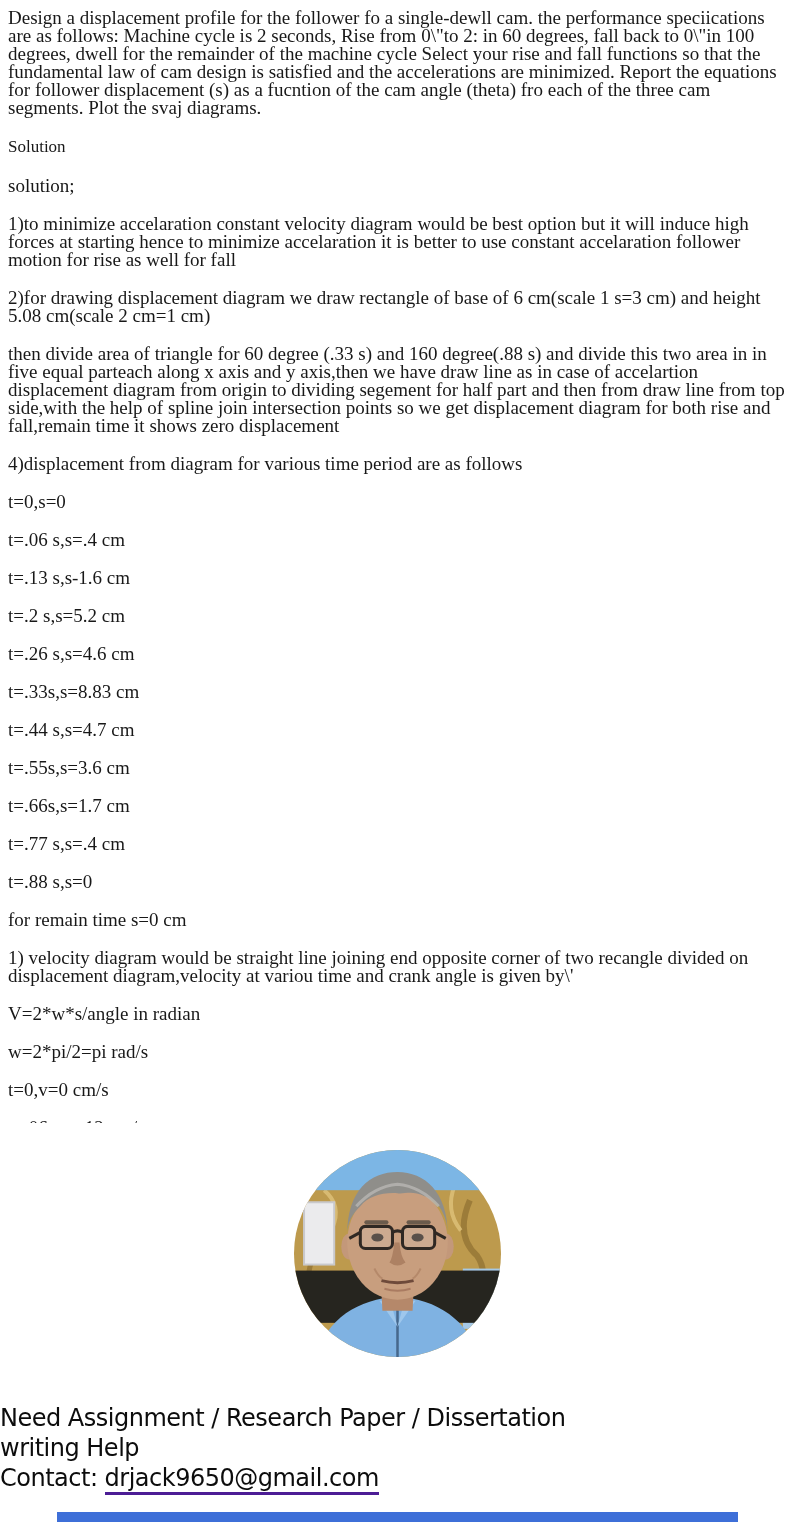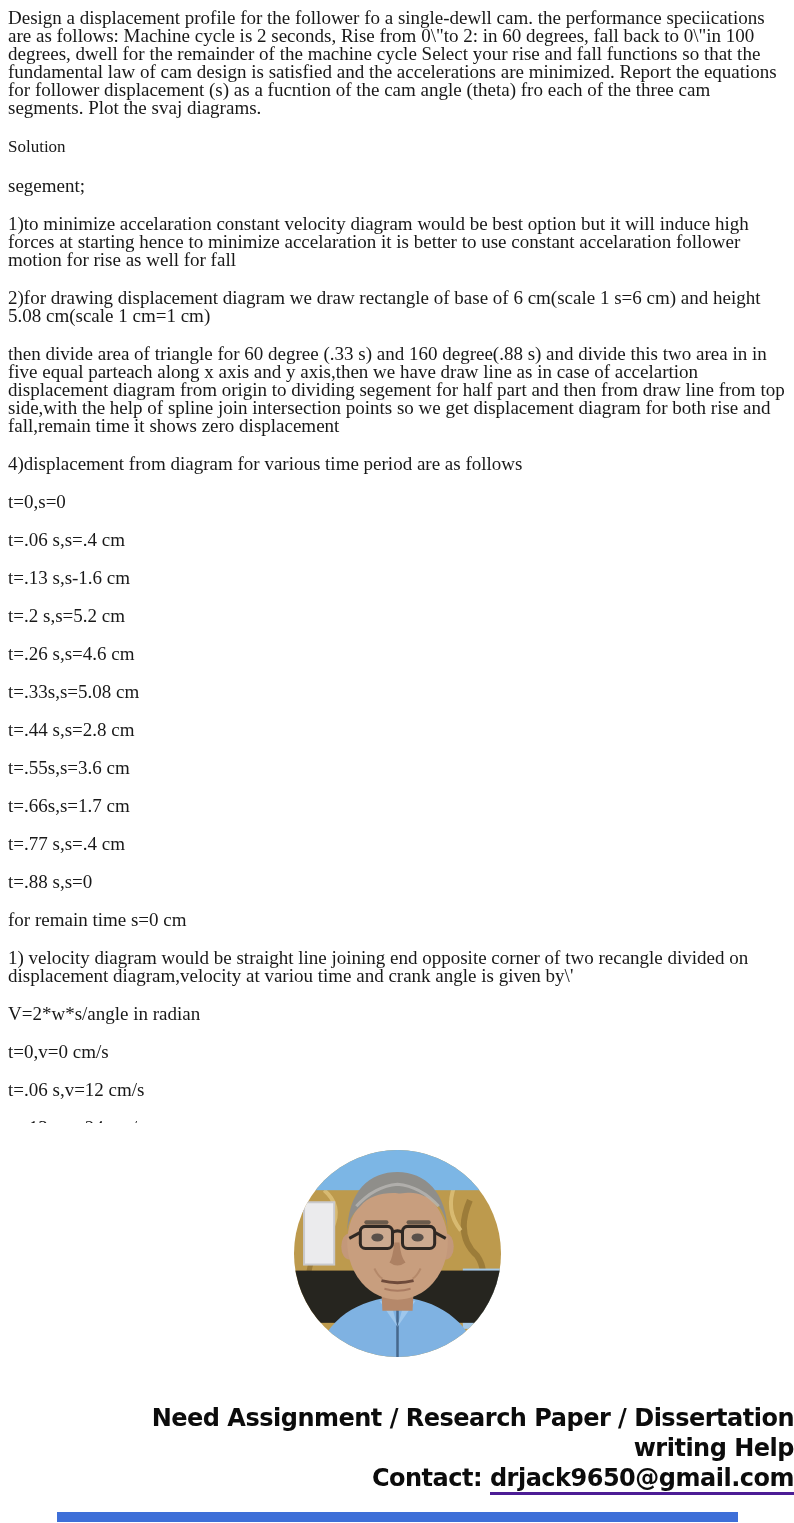--- a/index.html
+++ b/index.html
@@ -22,55 +22,56 @@
     font-size:17px;line-height:20px;margin:20px 0;
     font-weight:normal;font-family:"Liberation Serif", serif;
   }
   
   .avatar-wrap{
     margin-top:27px;height:207px;text-align:center;
   }
   .avatar-wrap svg{display:inline-block;}
   
   .footer{
-    margin-top:46px;text-align:right;
-    font-family:"DejaVu Sans", sans-serif;font-weight:bold;
+    margin-top:46px;text-align:left;
+    font-family:"DejaVu Sans", sans-serif;font-weight:normal;
     font-size:24px;line-height:30px;letter-spacing:-0.5px;color:#0c0c0c;
   }
   .contact-email{border-bottom:3px solid #4c1d95;}
   .bottom-bar{
     position:absolute;bottom:1px;left:57px;width:681px;height:10px;
   }
 </style>
 </head>
 <body>
 
 <div class="text-clip">
   <p class="first">Design a displacement profile for the follower fo a single-dewll cam. the performance speciications are as follows: Machine cycle is 2 seconds, Rise from 0\"to 2: in 60 degrees, fall back to 0\"in 100 degrees, dwell for the remainder of the machine cycle Select your rise and fall functions so that the fundamental law of cam design is satisfied and the accelerations are minimized. Report the equations for follower displacement (s) as a fucntion of the cam angle (theta) fro each of the three cam segments. Plot the svaj diagrams.</p>
   <h3 class="sol-heading">Solution</h3>
   <div>
-      <p>segement;</p>
+      <p>solution;</p>
       <p>1)to minimize accelaration constant velocity diagram would be best option but it will induce high forces at starting hence to minimize accelaration it is better to use constant accelaration follower motion for rise as well for fall</p>
-      <p>2)for drawing displacement diagram we draw rectangle of base of 6 cm(scale 1 s=6 cm) and height 5.08 cm(scale 1 cm=1 cm)</p>
+      <p>2)for drawing displacement diagram we draw rectangle of base of 6 cm(scale 1 s=3 cm) and height 5.08 cm(scale 2 cm=1 cm)</p>
       <p>then divide area of triangle for 60 degree (.33 s) and 160 degree(.88 s) and divide this two area in in five equal parteach along x axis and y axis,then we have draw line as in case of accelartion displacement diagram from origin to dividing segement for half part and then from draw line from top side,with the help of spline join intersection points so we get displacement diagram for both rise and fall,remain time it shows zero displacement</p>
       <p>4)displacement from diagram for various time period are as follows</p>
       <p>t=0,s=0</p>
       <p>t=.06 s,s=.4 cm</p>
       <p>t=.13 s,s-1.6 cm</p>
       <p>t=.2 s,s=5.2 cm</p>
       <p>t=.26 s,s=4.6 cm</p>
-      <p>t=.33s,s=5.08 cm</p>
-      <p>t=.44 s,s=2.8 cm</p>
+      <p>t=.33s,s=8.83 cm</p>
+      <p>t=.44 s,s=4.7 cm</p>
       <p>t=.55s,s=3.6 cm</p>
       <p>t=.66s,s=1.7 cm</p>
       <p>t=.77 s,s=.4 cm</p>
       <p>t=.88 s,s=0</p>
       <p>for remain time s=0 cm</p>
       <p>1) velocity diagram would be straight line joining end opposite corner of two recangle divided on displacement diagram,velocity at variou time and crank angle is given by\'</p>
       <p>V=2*w*s/angle in radian</p>
+      <p>w=2*pi/2=pi rad/s</p>
       <p>t=0,v=0 cm/s</p>
       <p>t=.06 s,v=12 cm/s</p>
       <p>t=.13 s,v=24 cm/s</p>
       <p>t=.26 s,v=34.5cm/s</p>
       <p>t=.33s,v=30.48 cm/s</p>
     </div>
 </div>
 
 <div class="avatar-wrap">
   <svg width="207" height="207" viewBox="0 0 206 206" role="img" aria-label="expert photo">

